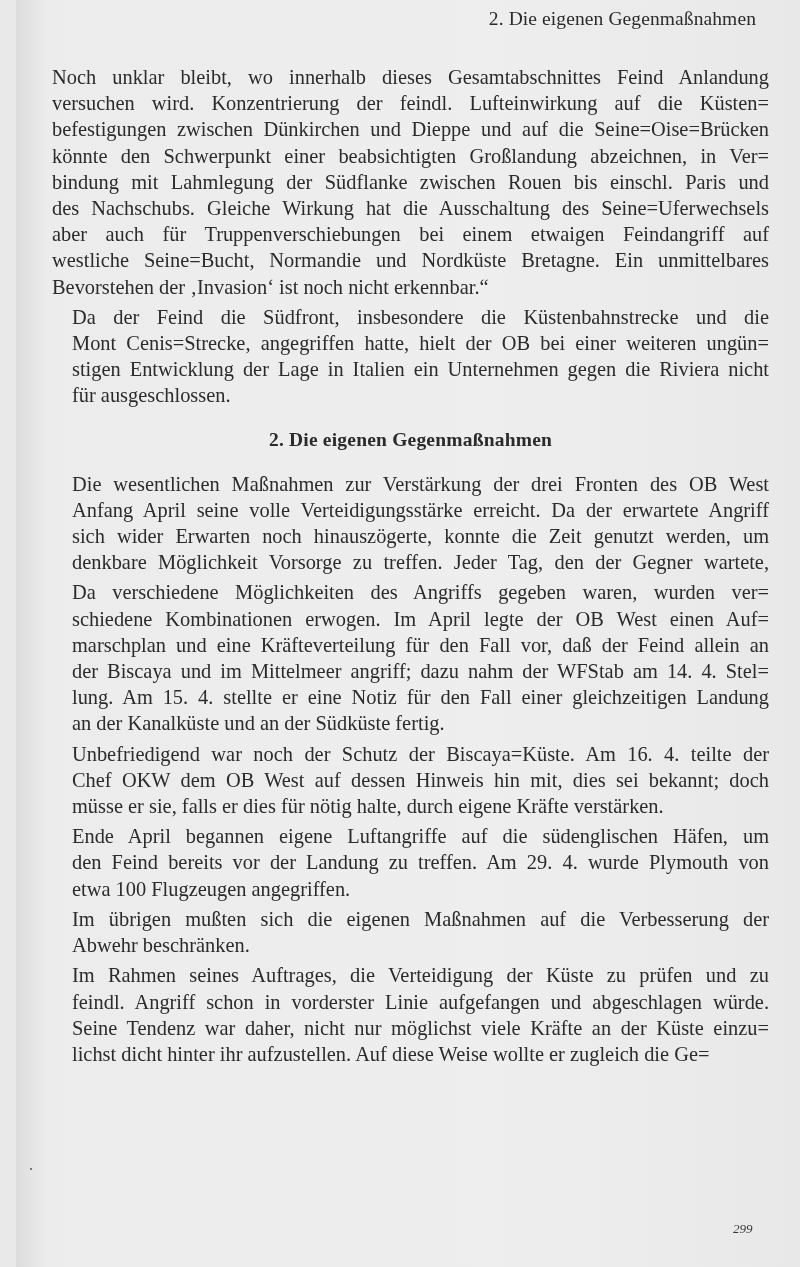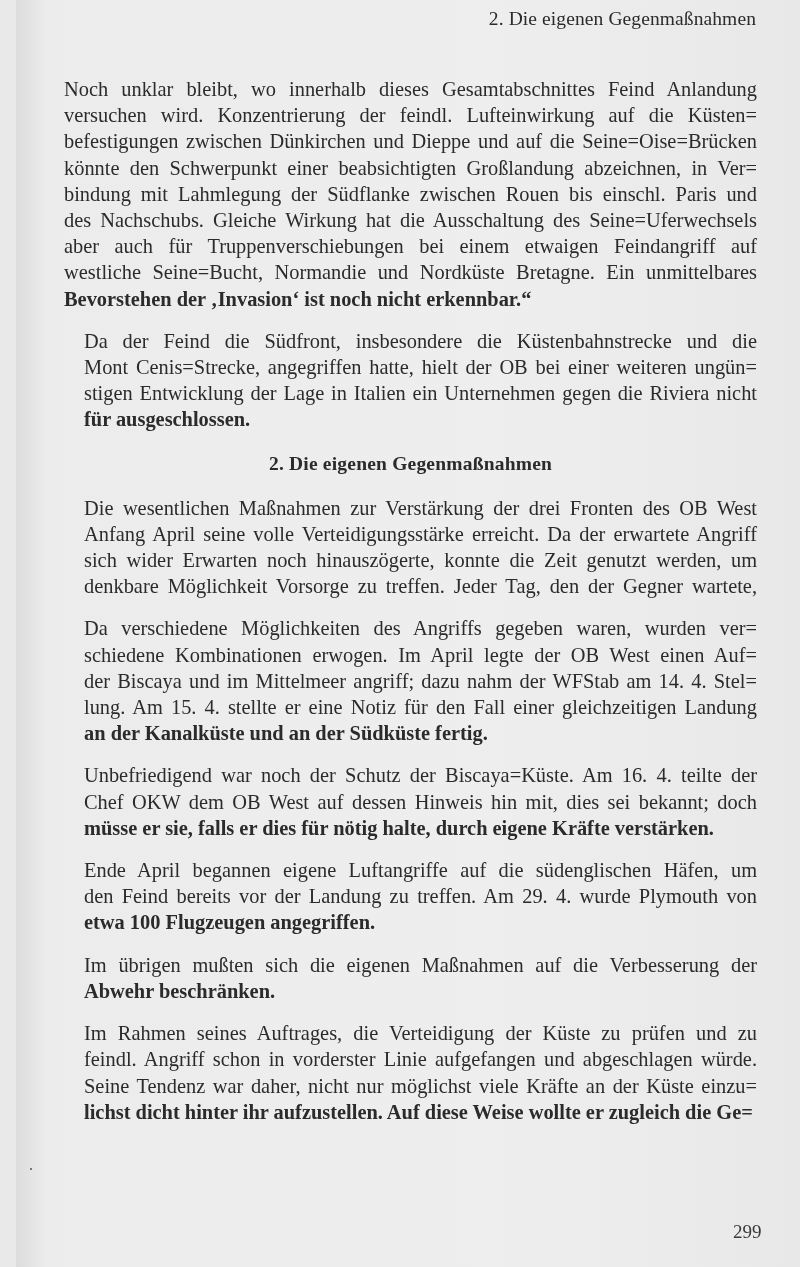--- a/index.html
+++ b/index.html
@@ -16,33 +16,33 @@
   }
   .running-head {
     position: absolute; top: 8px; right: 60px;
     font-size: 19.5px; letter-spacing: 0.1px; color: #2b2b2b;
   }
   .body-text {
     position: absolute; left: 32px; top: 60px; width: 725px;
     font-size: 20.4px; line-height: 26.2px;
     text-align: justify; color: #2b2b2b;
   }
-  .body-text p { margin: 16px; text-align: justify; text-align-last: left; }
+  .body-text p { margin: 4px; text-align: justify; text-align-last: left; }
   .body-text p.indent { text-indent: 20px; }
   .body-text p.cont { text-indent: 0; }
   .line { display: block; text-align: justify; text-align-last: justify; }
-  .line.last { text-align-last: left; font-weight: bold; }
+  .line.last { text-align-last: left; }
   .section-heading {
     margin: 18px 0 18px 0; text-align: center;
     font-weight: bold; font-size: 19.5px; line-height: 26px;
     letter-spacing: 0.2px;
   }
   .page-number {
     position: absolute; top: 1221px; left: 717px;
-    font-size: 19px; color: #3a3a3a;
+    font-size: 13px; color: #3a3a3a; font-style: italic;
   }
   .margin-dot {
     position: absolute; left: 14px; top: 1168px; width: 2px; height: 2px;
     background: #555; border-radius: 1px;
   }
   .bleed {
     position: absolute; right: 0; top: 200px; width: 3px; height: 1000px;
     background: linear-gradient(180deg, transparent, #d4d4d4 30%, #d4d4d4 70%, transparent);
   }
 </style>
@@ -78,20 +78,21 @@
     <div id="after">
         <p class="indent">
           <span class="line" style="text-indent: 20px;">Die wesentlichen Maßnahmen zur Verstärkung der drei Fronten des OB West</span>
           <span class="line">Anfang April seine volle Verteidigungsstärke erreicht. Da der erwartete Angriff</span>
           <span class="line">sich wider Erwarten noch hinauszögerte, konnte die Zeit genutzt werden, um</span>
           <span class="line">denkbare Möglichkeit Vorsorge zu treffen. Jeder Tag, den der Gegner wartete,</span>
         </p>
         <p class="indent">
           <span class="line" style="text-indent: 20px;">Da verschiedene Möglichkeiten des Angriffs gegeben waren, wurden ver=</span>
           <span class="line">schiedene Kombinationen erwogen. Im April legte der OB West einen Auf=</span>
+          <span class="line">marschplan und eine Kräfteverteilung für den Fall vor, daß der Feind allein an</span>
           <span class="line">der Biscaya und im Mittelmeer angriff; dazu nahm der WFStab am 14. 4. Stel=</span>
           <span class="line">lung. Am 15. 4. stellte er eine Notiz für den Fall einer gleichzeitigen Landung</span>
           <span class="line last">an der Kanalküste und an der Südküste fertig.</span>
         </p>
         <p class="indent">
           <span class="line" style="text-indent: 20px;">Unbefriedigend war noch der Schutz der Biscaya=Küste. Am 16. 4. teilte der</span>
           <span class="line">Chef OKW dem OB West auf dessen Hinweis hin mit, dies sei bekannt; doch</span>
           <span class="line last">müsse er sie, falls er dies für nötig halte, durch eigene Kräfte verstärken.</span>
         </p>
         <p class="indent">

